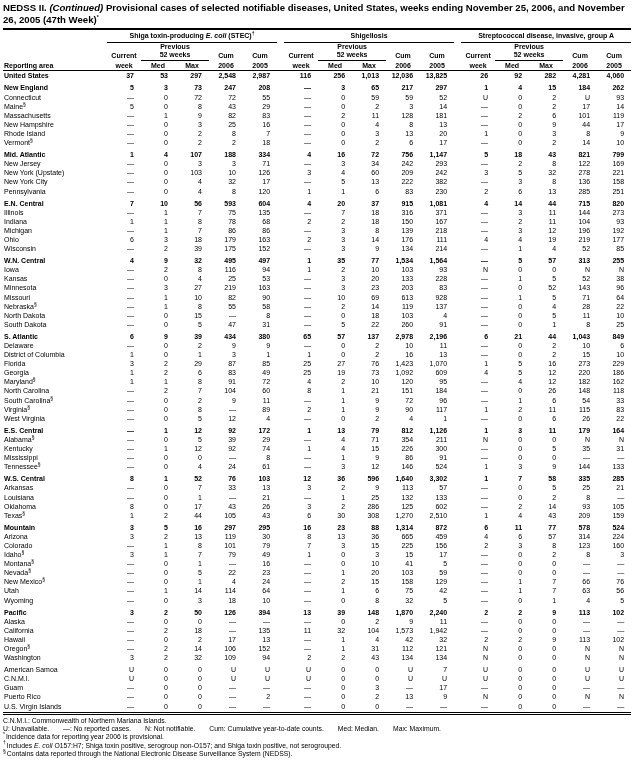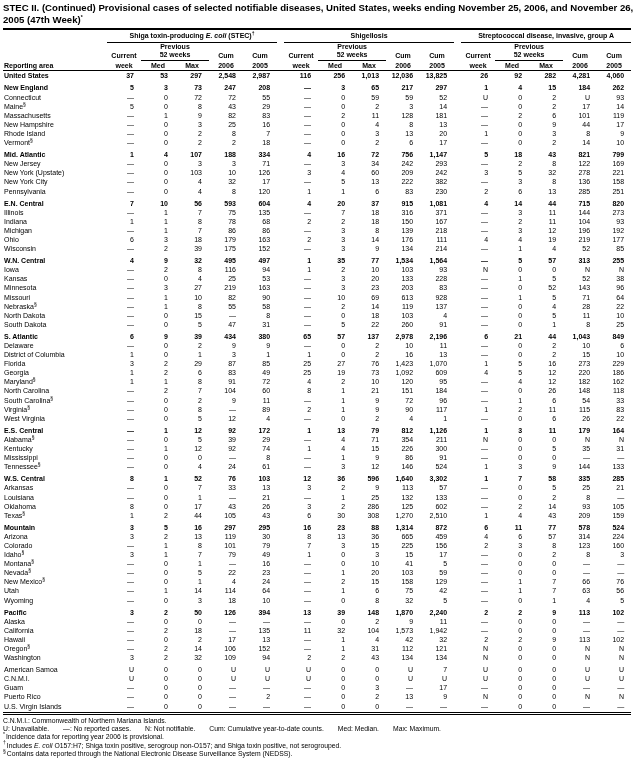--- a/index.html
+++ b/index.html
@@ -1,19 +1,19 @@
 <!DOCTYPE html>
 <html><head>
 <meta charset="utf-8">
 <style>
   * { margin:0; padding:0; box-sizing:border-box; }
   html,body { width:640px; background:#fff; color:#000; font-family:"Liberation Sans", sans-serif; }
   body { padding:2px 3px 0 3px; }
   .title { font-size:9.6px; font-weight:bold; line-height:11.6px; }
-  .title .it { }
+  .title .it { font-style:italic; }
   sup { font-size:5px; line-height:0; vertical-align:super; }
   table { border-collapse:collapse; table-layout:fixed; width:628px; margin-top:3px; border-top:2px solid #000; }
   thead th { font-weight:bold; font-size:7px; text-align:center; vertical-align:bottom; padding:0; line-height:8.6px; }
   th.grp { border-bottom:1px solid #000; padding-top:2px; padding-bottom:1px; }
   th.grp .it, .fn .it { font-style:italic; }
   th.w52 { border-bottom:1px solid #000; }
   .hb { border-bottom:1.5px solid #000; }
   th.areah { text-align:left; padding-left:1px; }
   tr.hr4 th { line-height:9.4px; }
   tbody td { font-size:7px; line-height:9.1px; vertical-align:bottom; padding:0; }
@@ -24,21 +24,21 @@
   .dblrule { width:628px; height:3px; border-top:1px solid #000; border-bottom:1px solid #000; margin-top:1px; }
   .fnblock { margin-top:2px; }
   .fn { font-size:6.8px; line-height:8.3px; }
   .fn .ab { margin-right:14px; }
   .fn sup { margin-right:1px; }
 </style>
 </head>
 <body>
 
 <div class="title">
-  <span>STEC II. </span><span class="it">(Continued)</span><span> Provisional cases of selected notifiable diseases, United States, weeks ending November 25, 2006, and November 26, 2005 (47th Week)</span><sup>*</sup>
+  <span>NEDSS II. </span><span class="it">(Continued)</span><span> Provisional cases of selected notifiable diseases, United States, weeks ending November 25, 2006, and November 26, 2005 (47th Week)</span><sup>*</sup>
 </div>
 
 <table>
   <colgroup>
     <col style="width:104px">
     <col span="5" style="width:34px">
     <col style="width:7px">
     <col span="5" style="width:34px">
     <col style="width:7px">
     <col span="5" style="width:34px">

